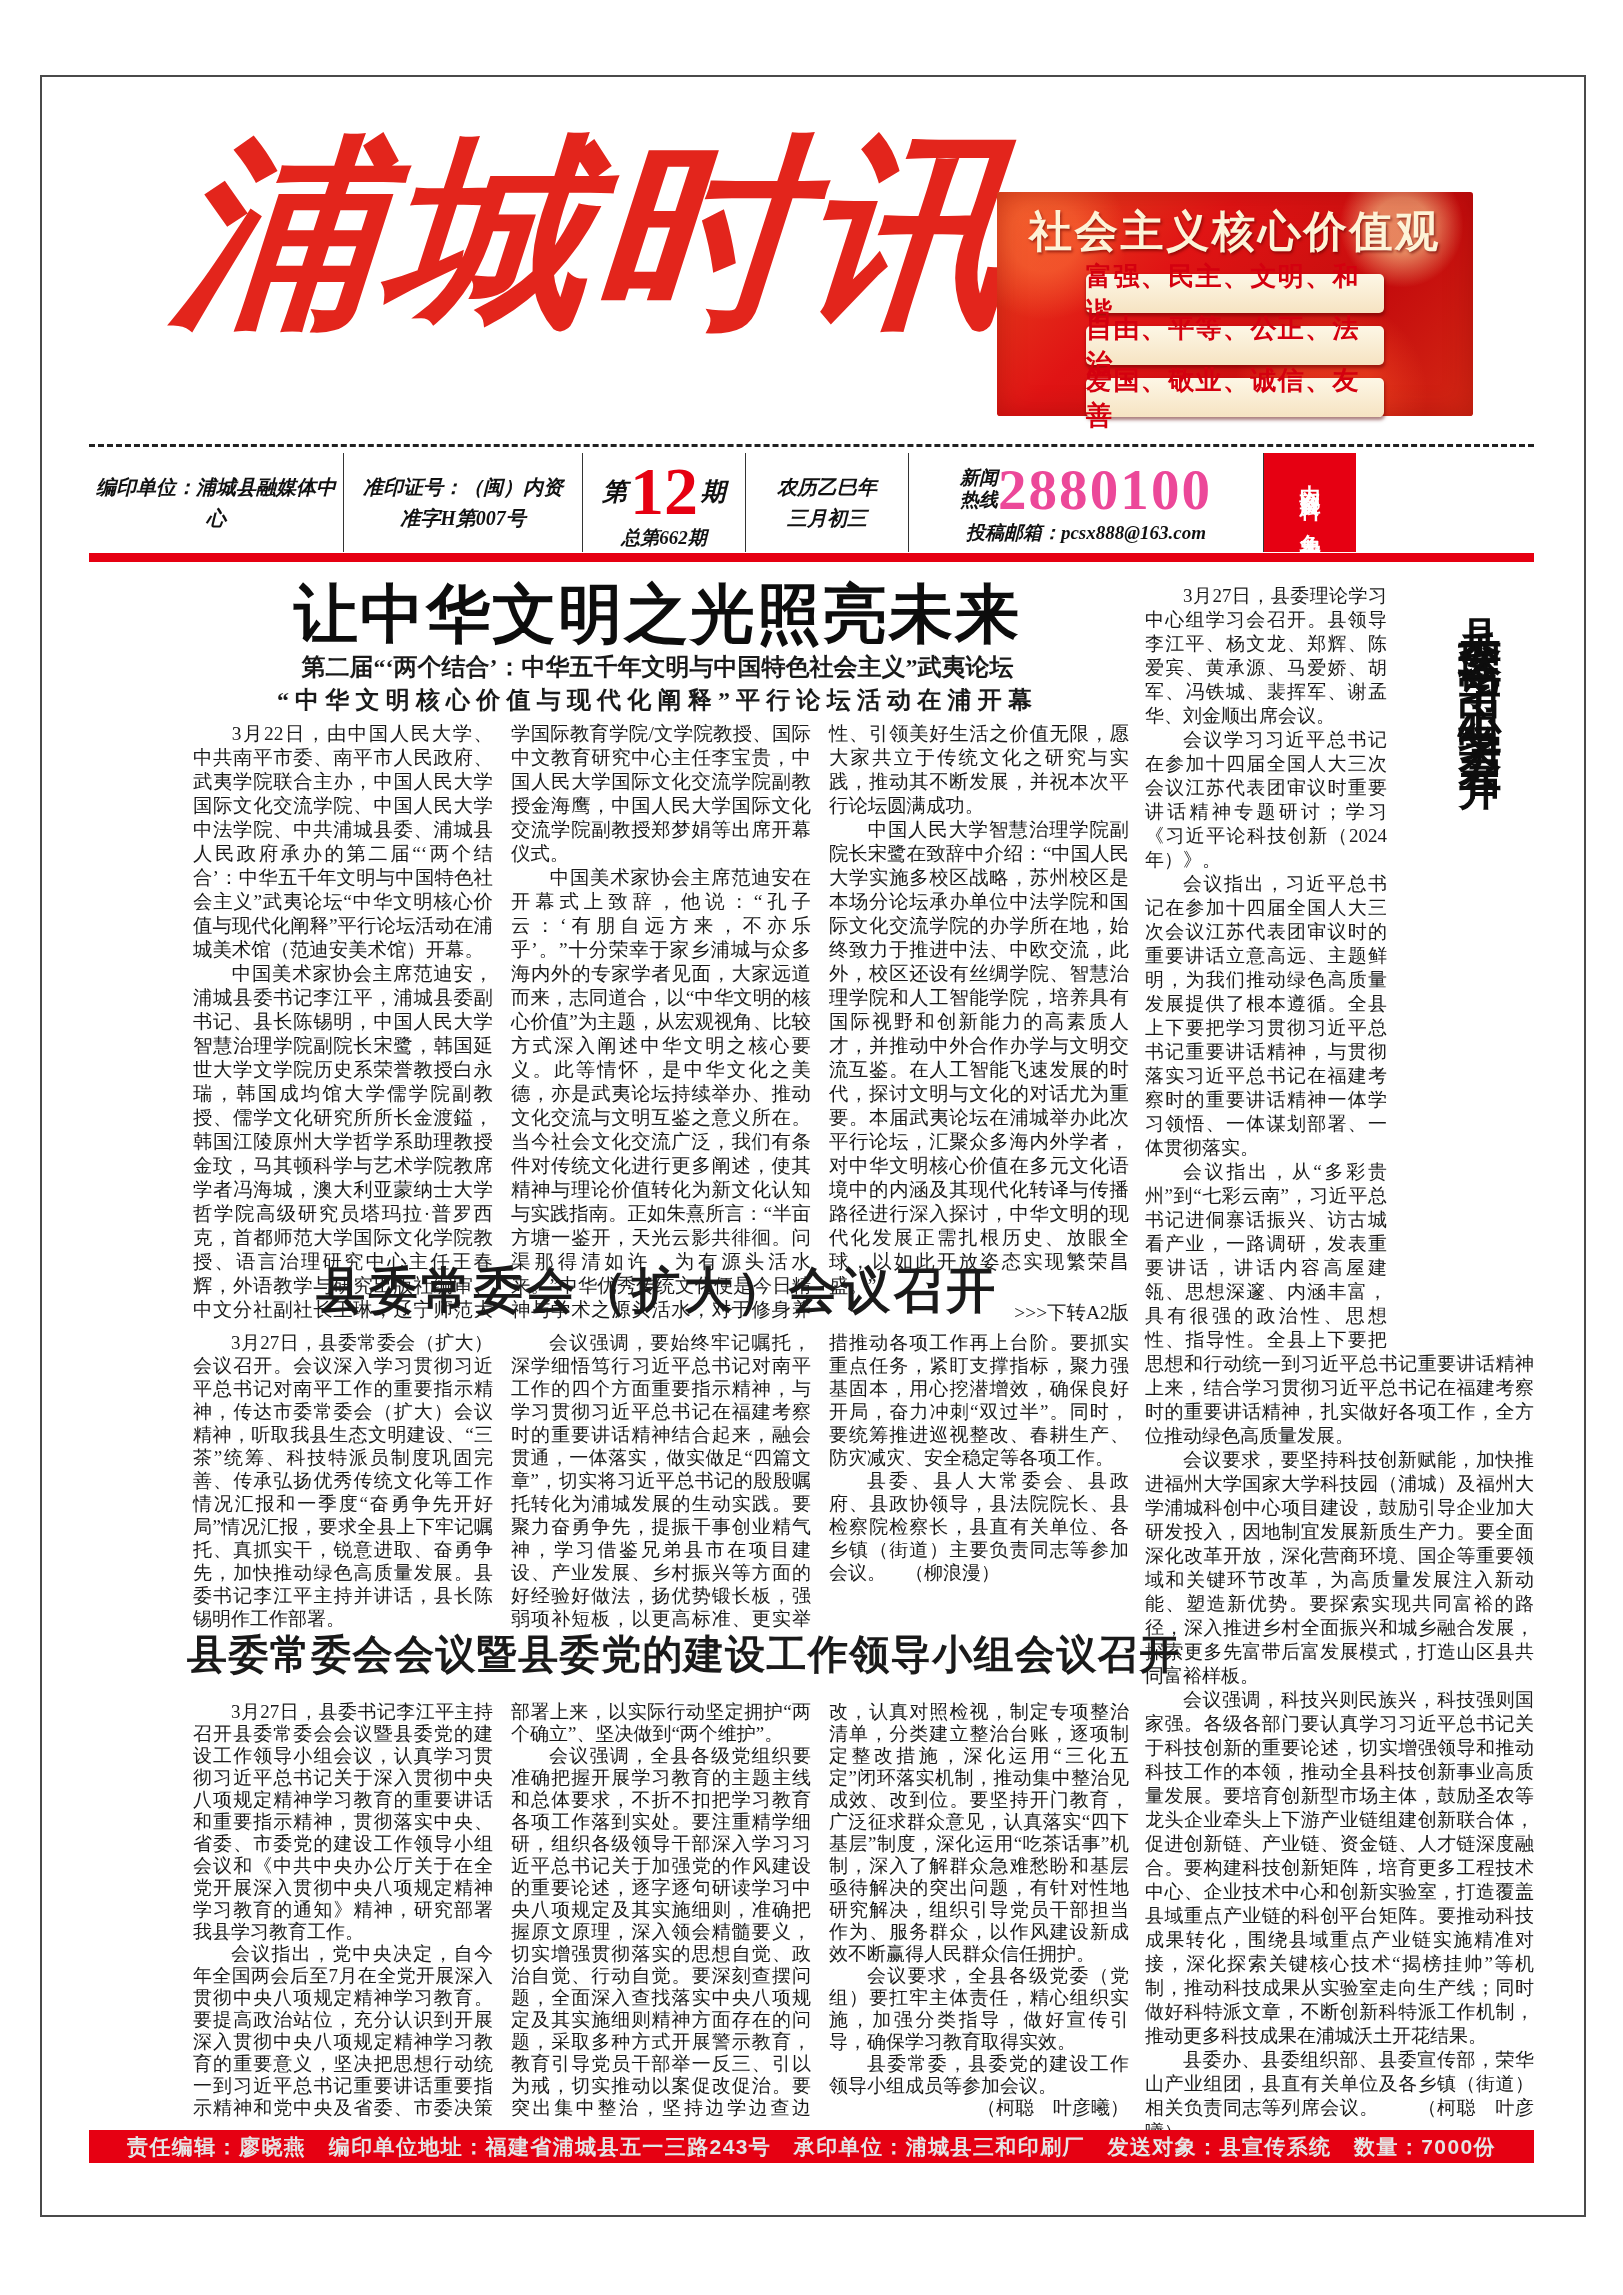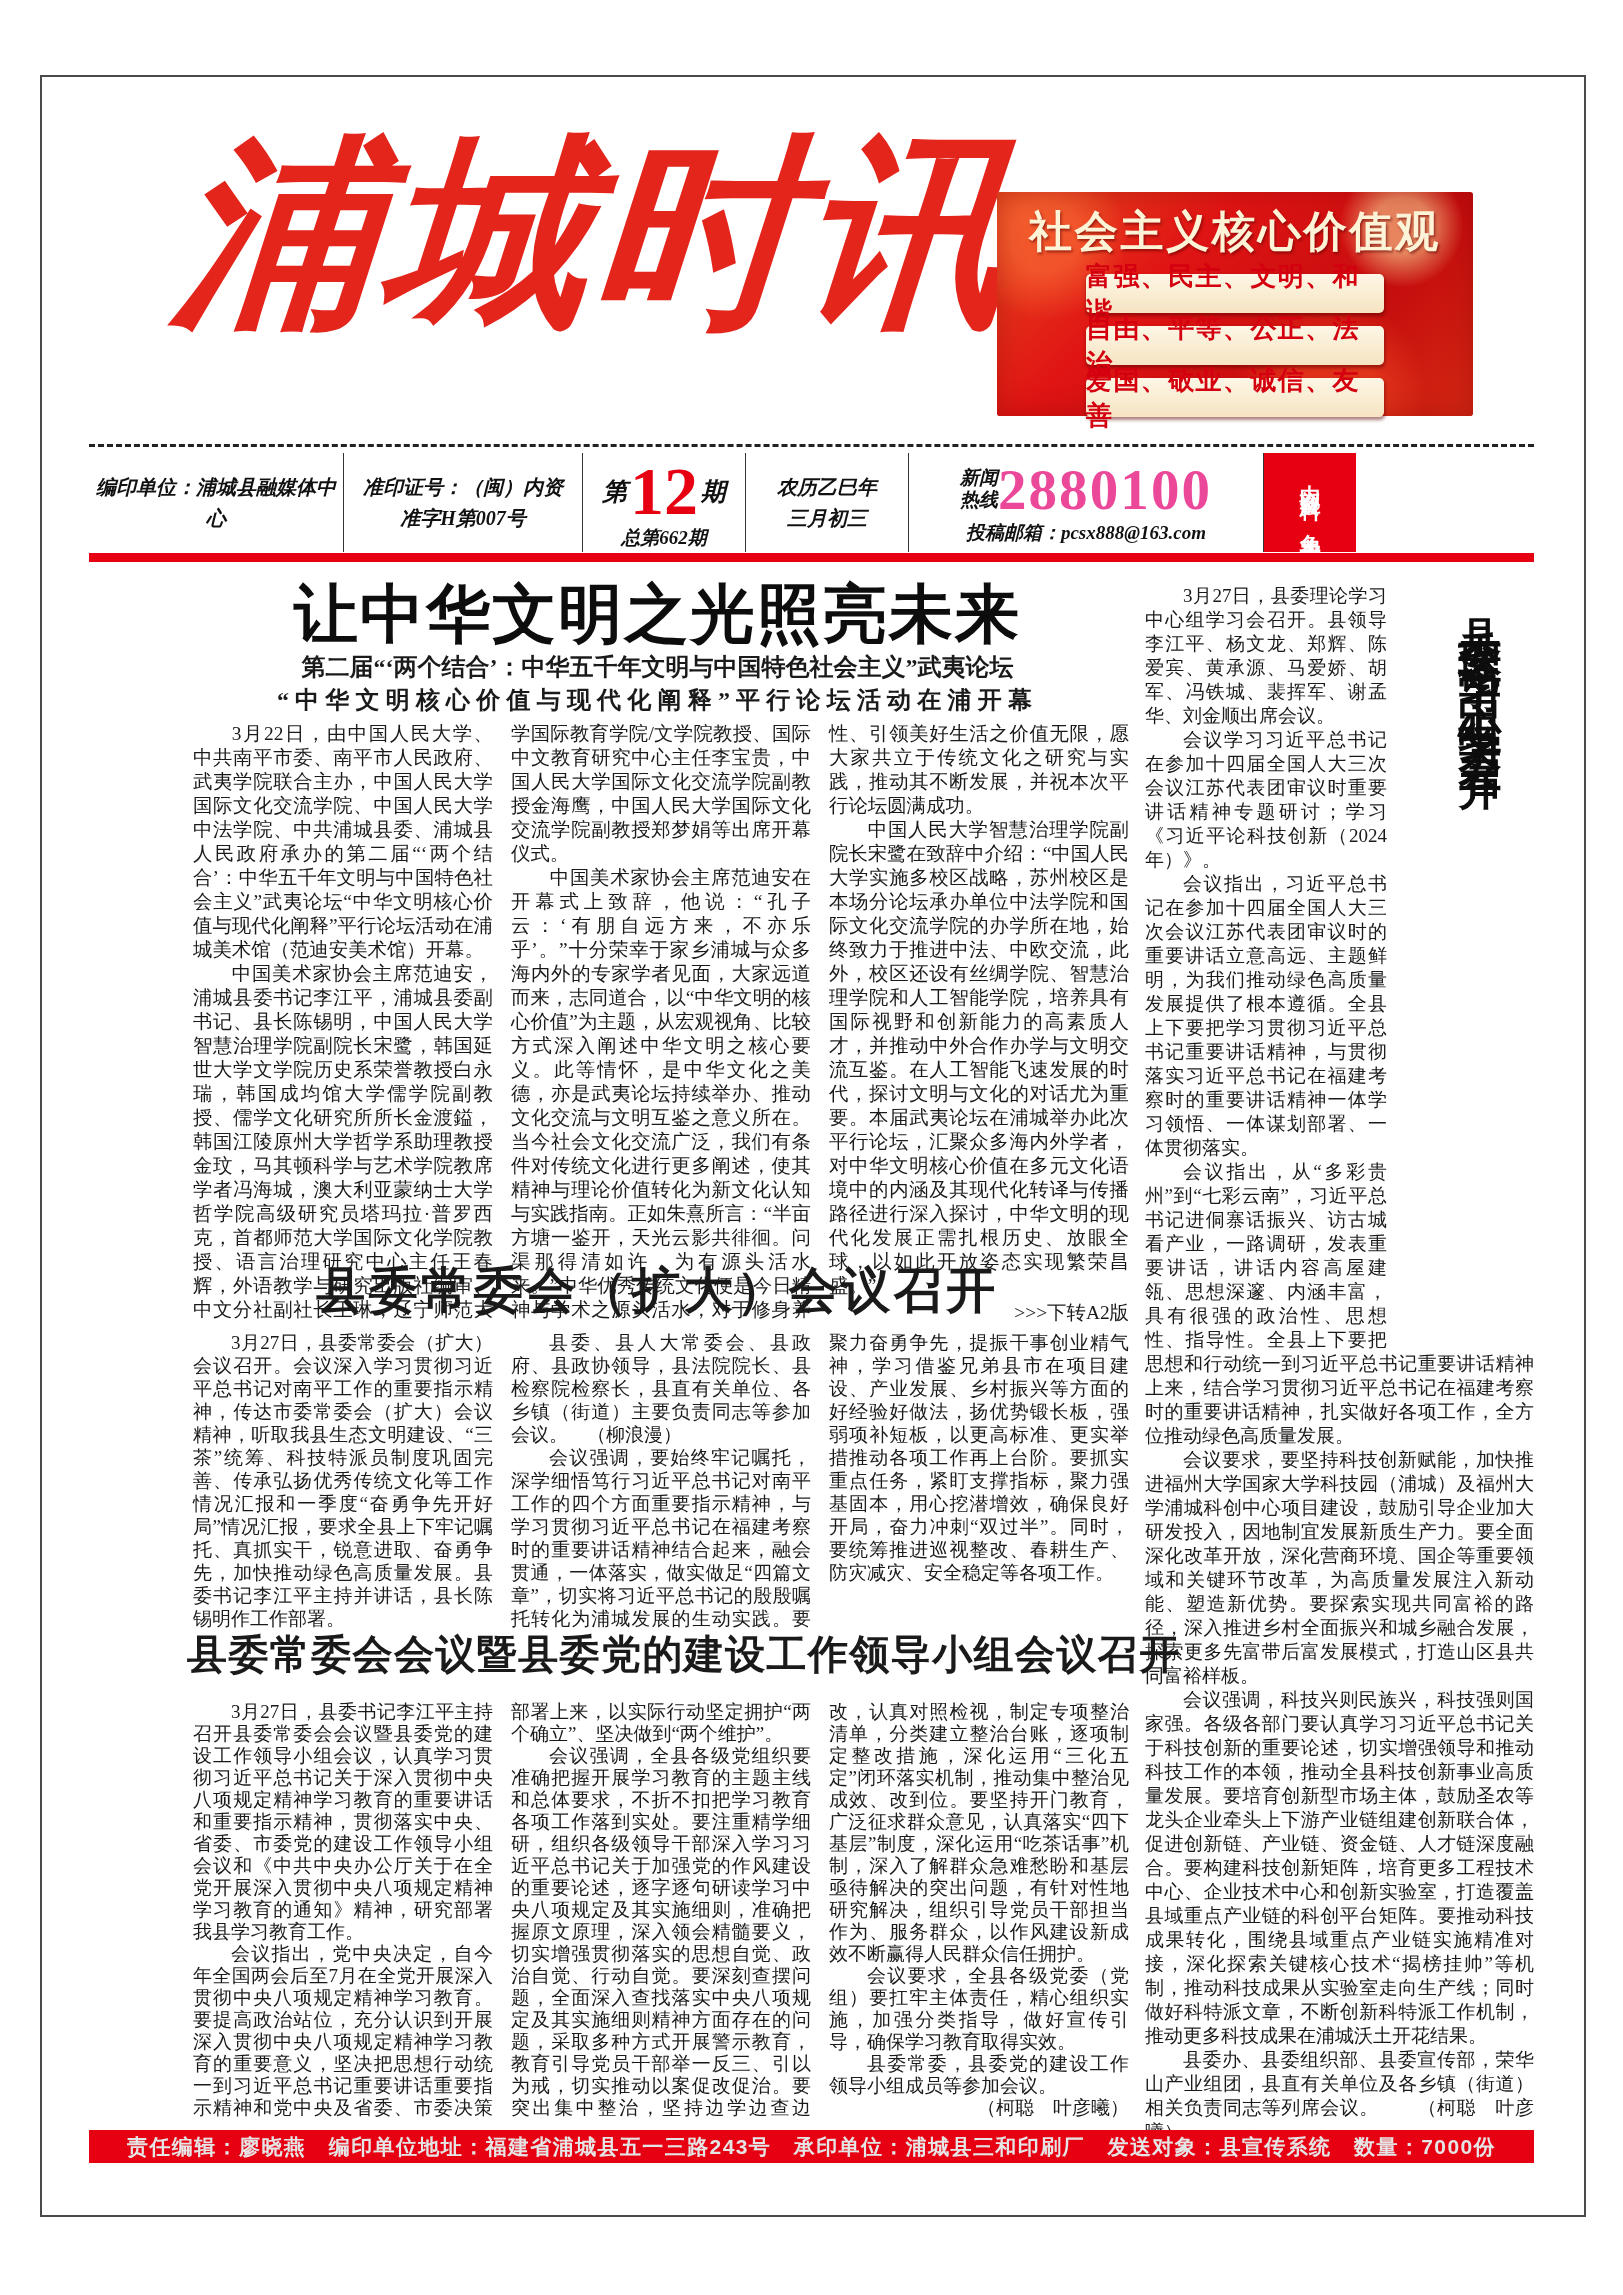--- a/index.html
+++ b/index.html
@@ -150,22 +150,22 @@
     <p>3月22日，由中国人民大学、中共南平市委、南平市人民政府、武夷学院联合主办，中国人民大学国际文化交流学院、中国人民大学中法学院、中共浦城县委、浦城县人民政府承办的第二届“‘两个结合’：中华五千年文明与中国特色社会主义”武夷论坛“中华文明核心价值与现代化阐释”平行论坛活动在浦城美术馆（范迪安美术馆）开幕。</p>
     <p>中国美术家协会主席范迪安，浦城县委书记李江平，浦城县委副书记、县长陈锡明，中国人民大学智慧治理学院副院长宋鹭，韩国延世大学文学院历史系荣誉教授白永瑞，韩国成均馆大学儒学院副教授、儒学文化研究所所长金渡鎰，韩国江陵原州大学哲学系助理教授金玟，马其顿科学与艺术学院教席学者冯海城，澳大利亚蒙纳士大学哲学院高级研究员塔玛拉·普罗西克，首都师范大学国际文化学院教授、语言治理研究中心主任王春辉，外语教学与研究出版社编审、中文分社副社长王琳，辽宁师范大学国际教育学院/文学院教授、国际中文教育研究中心主任李宝贵，中国人民大学国际文化交流学院副教授金海鹰，中国人民大学国际文化交流学院副教授郑梦娟等出席开幕仪式。</p>
     <p>中国美术家协会主席范迪安在开幕式上致辞，他说：“孔子云：‘有朋自远方来，不亦乐乎’。”十分荣幸于家乡浦城与众多海内外的专家学者见面，大家远道而来，志同道合，以“中华文明的核心价值”为主题，从宏观视角、比较方式深入阐述中华文明之核心要义。此等情怀，是中华文化之美德，亦是武夷论坛持续举办、推动文化交流与文明互鉴之意义所在。当今社会文化交流广泛，我们有条件对传统文化进行更多阐述，使其精神与理论价值转化为新文化认知与实践指南。正如朱熹所言：“半亩方塘一鉴开，天光云影共徘徊。问渠那得清如许，为有源头活水来。”中华优秀传统文化便是今日精神与学术之源头活水，对于修身养性、引领美好生活之价值无限，愿大家共立于传统文化之研究与实践，推动其不断发展，并祝本次平行论坛圆满成功。</p>
     <p>中国人民大学智慧治理学院副院长宋鹭在致辞中介绍：“中国人民大学实施多校区战略，苏州校区是本场分论坛承办单位中法学院和国际文化交流学院的办学所在地，始终致力于推进中法、中欧交流，此外，校区还设有丝绸学院、智慧治理学院和人工智能学院，培养具有国际视野和创新能力的高素质人才，并推动中外合作办学与文明交流互鉴。在人工智能飞速发展的时代，探讨文明与文化的对话尤为重要。本届武夷论坛在浦城举办此次平行论坛，汇聚众多海内外学者，对中华文明核心价值在多元文化语境中的内涵及其现代化转译与传播路径进行深入探讨，中华文明的现代化发展正需扎根历史、放眼全球，以如此开放姿态实现繁荣昌盛。”</p>
     <p class="continuation">&gt;&gt;&gt;下转A2版</p>
   </div>
 
   <div class="a2-headline">县委常委会（扩大）会议召开</div>
   <div class="body-cols a2-body">
     <p>3月27日，县委常委会（扩大）会议召开。会议深入学习贯彻习近平总书记对南平工作的重要指示精神，传达市委常委会（扩大）会议精神，听取我县生态文明建设、“三茶”统筹、科技特派员制度巩固完善、传承弘扬优秀传统文化等工作情况汇报和一季度“奋勇争先开好局”情况汇报，要求全县上下牢记嘱托、真抓实干，锐意进取、奋勇争先，加快推动绿色高质量发展。县委书记李江平主持并讲话，县长陈锡明作工作部署。</p>
+    <p>会议强调，要始终牢记嘱托，深学细悟笃行习近平总书记对南平工作的四个方面重要指示精神，与学习贯彻习近平总书记在福建考察时的重要讲话精神结合起来，融会贯通，一体落实，做实做足“四篇文章”，切实将习近平总书记的殷殷嘱托转化为浦城发展的生动实践。要聚力奋勇争先，提振干事创业精气神，学习借鉴兄弟县市在项目建设、产业发展、乡村振兴等方面的好经验好做法，扬优势锻长板，强弱项补短板，以更高标准、更实举措推动各项工作再上台阶。要抓实重点任务，紧盯支撑指标，聚力强基固本，用心挖潜增效，确保良好开局，奋力冲刺“双过半”。同时，要统筹推进巡视整改、春耕生产、防灾减灾、安全稳定等各项工作。</p>
     <p>县委、县人大常委会、县政府、县政协领导，县法院院长、县检察院检察长，县直有关单位、各乡镇（街道）主要负责同志等参加会议。　（柳浪漫）</p>
-    <p>会议强调，要始终牢记嘱托，深学细悟笃行习近平总书记对南平工作的四个方面重要指示精神，与学习贯彻习近平总书记在福建考察时的重要讲话精神结合起来，融会贯通，一体落实，做实做足“四篇文章”，切实将习近平总书记的殷殷嘱托转化为浦城发展的生动实践。要聚力奋勇争先，提振干事创业精气神，学习借鉴兄弟县市在项目建设、产业发展、乡村振兴等方面的好经验好做法，扬优势锻长板，强弱项补短板，以更高标准、更实举措推动各项工作再上台阶。要抓实重点任务，紧盯支撑指标，聚力强基固本，用心挖潜增效，确保良好开局，奋力冲刺“双过半”。同时，要统筹推进巡视整改、春耕生产、防灾减灾、安全稳定等各项工作。</p>
   </div>
 
   <div class="a3-headline">县委常委会会议暨县委党的建设工作领导小组会议召开</div>
   <div class="body-cols a3-body">
     <p>3月27日，县委书记李江平主持召开县委常委会会议暨县委党的建设工作领导小组会议，认真学习贯彻习近平总书记关于深入贯彻中央八项规定精神学习教育的重要讲话和重要指示精神，贯彻落实中央、省委、市委党的建设工作领导小组会议和《中共中央办公厅关于在全党开展深入贯彻中央八项规定精神学习教育的通知》精神，研究部署我县学习教育工作。</p>
     <p>会议指出，党中央决定，自今年全国两会后至7月在全党开展深入贯彻中央八项规定精神学习教育。要提高政治站位，充分认识到开展深入贯彻中央八项规定精神学习教育的重要意义，坚决把思想行动统一到习近平总书记重要讲话重要指示精神和党中央及省委、市委决策部署上来，以实际行动坚定拥护“两个确立”、坚决做到“两个维护”。</p>
     <p>会议强调，全县各级党组织要准确把握开展学习教育的主题主线和总体要求，不折不扣把学习教育各项工作落到实处。要注重精学细研，组织各级领导干部深入学习习近平总书记关于加强党的作风建设的重要论述，逐字逐句研读学习中央八项规定及其实施细则，准确把握原文原理，深入领会精髓要义，切实增强贯彻落实的思想自觉、政治自觉、行动自觉。要深刻查摆问题，全面深入查找落实中央八项规定及其实施细则精神方面存在的问题，采取多种方式开展警示教育，教育引导党员干部举一反三、引以为戒，切实推动以案促改促治。要突出集中整治，坚持边学边查边改，认真对照检视，制定专项整治清单，分类建立整治台账，逐项制定整改措施，深化运用“三化五定”闭环落实机制，推动集中整治见成效、改到位。要坚持开门教育，广泛征求群众意见，认真落实“四下基层”制度，深化运用“吃茶话事”机制，深入了解群众急难愁盼和基层亟待解决的突出问题，有针对性地研究解决，组织引导党员干部担当作为、服务群众，以作风建设新成效不断赢得人民群众信任拥护。</p>
     <p>会议要求，全县各级党委（党组）要扛牢主体责任，精心组织实施，加强分类指导，做好宣传引导，确保学习教育取得实效。</p>
     <p>县委常委，县委党的建设工作领导小组成员等参加会议。</p>
     <p class="byline">（柯聪　叶彦曦）</p>

